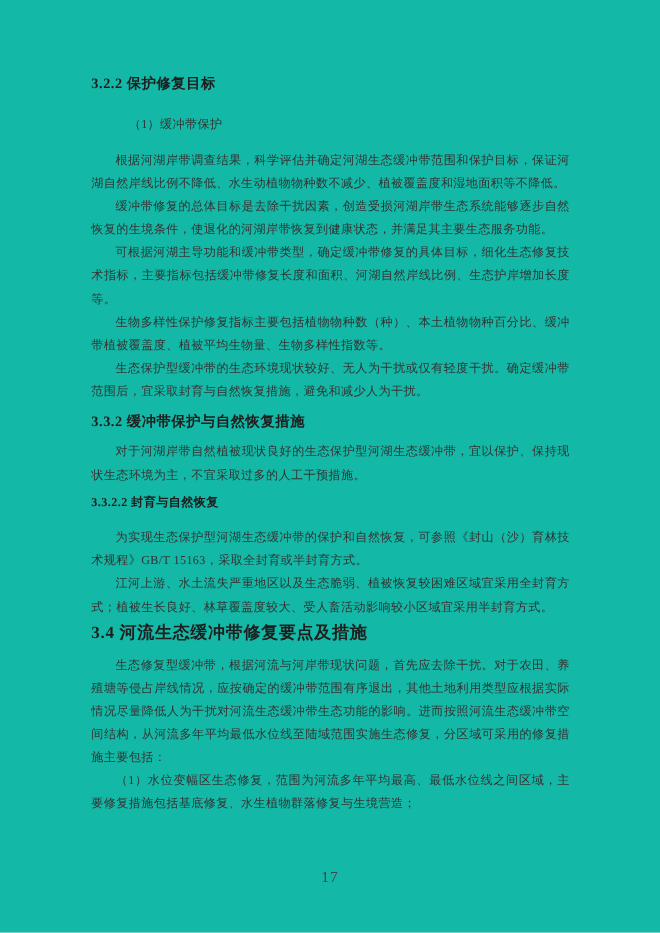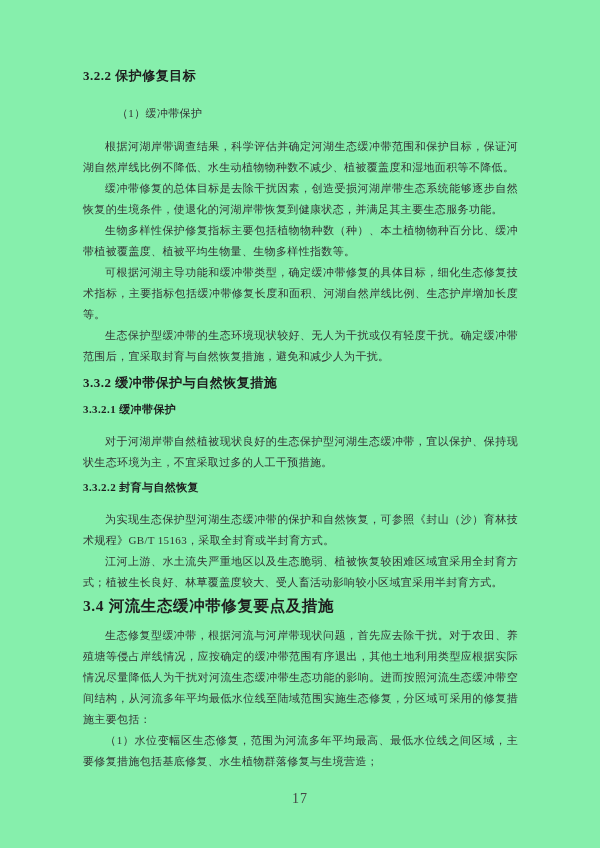--- a/index.html
+++ b/index.html
@@ -5,21 +5,21 @@
   html, body {
     margin: 0;
     padding: 0;
     background: #ffffff;
   }
   .page {
     position: relative;
     width: 600px;
     height: 848px;
     margin: 0 auto;
-    background: #86efac;
+    background: #14b8a6;
     box-sizing: border-box;
     padding: 66px 82px 0 83px;
     font-family: "Liberation Serif", "DejaVu Serif", serif;
     color: #333333;
     overflow: hidden;
   }
   .h2 {
     font-size: 15.5px;
     font-weight: bold;
     color: #1e1e1e;
@@ -76,27 +76,26 @@
 </style>
 </head>
 <body>
 
 <div class="page">
 
   <div class="h3 first">3.2.2 保护修复目标</div>
   <div class="item">（1）缓冲带保护</div>
   <div class="para">根据河湖岸带调查结果，科学评估并确定河湖生态缓冲带范围和保护目标，保证河湖自然岸线比例不降低、水生动植物物种数不减少、植被覆盖度和湿地面积等不降低。</div>
   <div class="para">缓冲带修复的总体目标是去除干扰因素，创造受损河湖岸带生态系统能够逐步自然恢复的生境条件，使退化的河湖岸带恢复到健康状态，并满足其主要生态服务功能。</div>
+  <div class="para">可根据河湖主导功能和缓冲带类型，确定缓冲带修复的具体目标，细化生态修复技术指标，主要指标包括缓冲带修复长度和面积、河湖自然岸线比例、生态护岸增加长度等。</div>
   <div class="para">生物多样性保护修复指标主要包括植物物种数（种）、本土植物物种百分比、缓冲带植被覆盖度、植被平均生物量、生物多样性指数等。</div>
-  <div class="para">可根据河湖主导功能和缓冲带类型，确定缓冲带修复的具体目标，细化生态修复技术指标，主要指标包括缓冲带修复长度和面积、河湖自然岸线比例、生态护岸增加长度等。</div>
 
   <div class="para">生态保护型缓冲带的生态环境现状较好、无人为干扰或仅有轻度干扰。确定缓冲带范围后，宜采取封育与自然恢复措施，避免和减少人为干扰。</div>
 
   <div class="h3">3.3.2 缓冲带保护与自然恢复措施</div>
-  <div class="h4">3.3.2.1 缓冲带保护</div>
   <div class="para">对于河湖岸带自然植被现状良好的生态保护型河湖生态缓冲带，宜以保护、保持现状生态环境为主，不宜采取过多的人工干预措施。</div>
   <div class="h4">3.3.2.2 封育与自然恢复</div>
   <div class="para">为实现生态保护型河湖生态缓冲带的保护和自然恢复，可参照《封山（沙）育林技术规程》GB/T 15163，采取全封育或半封育方式。</div>
   <div class="para">江河上游、水土流失严重地区以及生态脆弱、植被恢复较困难区域宜采用全封育方式；植被生长良好、林草覆盖度较大、受人畜活动影响较小区域宜采用半封育方式。</div>
 
   <div class="h2">3.4 河流生态缓冲带修复要点及措施</div>
   <div class="para">生态修复型缓冲带，根据河流与河岸带现状问题，首先应去除干扰。对于农田、养殖塘等侵占岸线情况，应按确定的缓冲带范围有序退出，其他土地利用类型应根据实际情况尽量降低人为干扰对河流生态缓冲带生态功能的影响。进而按照河流生态缓冲带空间结构，从河流多年平均最低水位线至陆域范围实施生态修复，分区域可采用的修复措施主要包括：</div>
   <div class="para">（1）水位变幅区生态修复，范围为河流多年平均最高、最低水位线之间区域，主要修复措施包括基底修复、水生植物群落修复与生境营造；</div>
 
   <div class="page-number">17</div>

